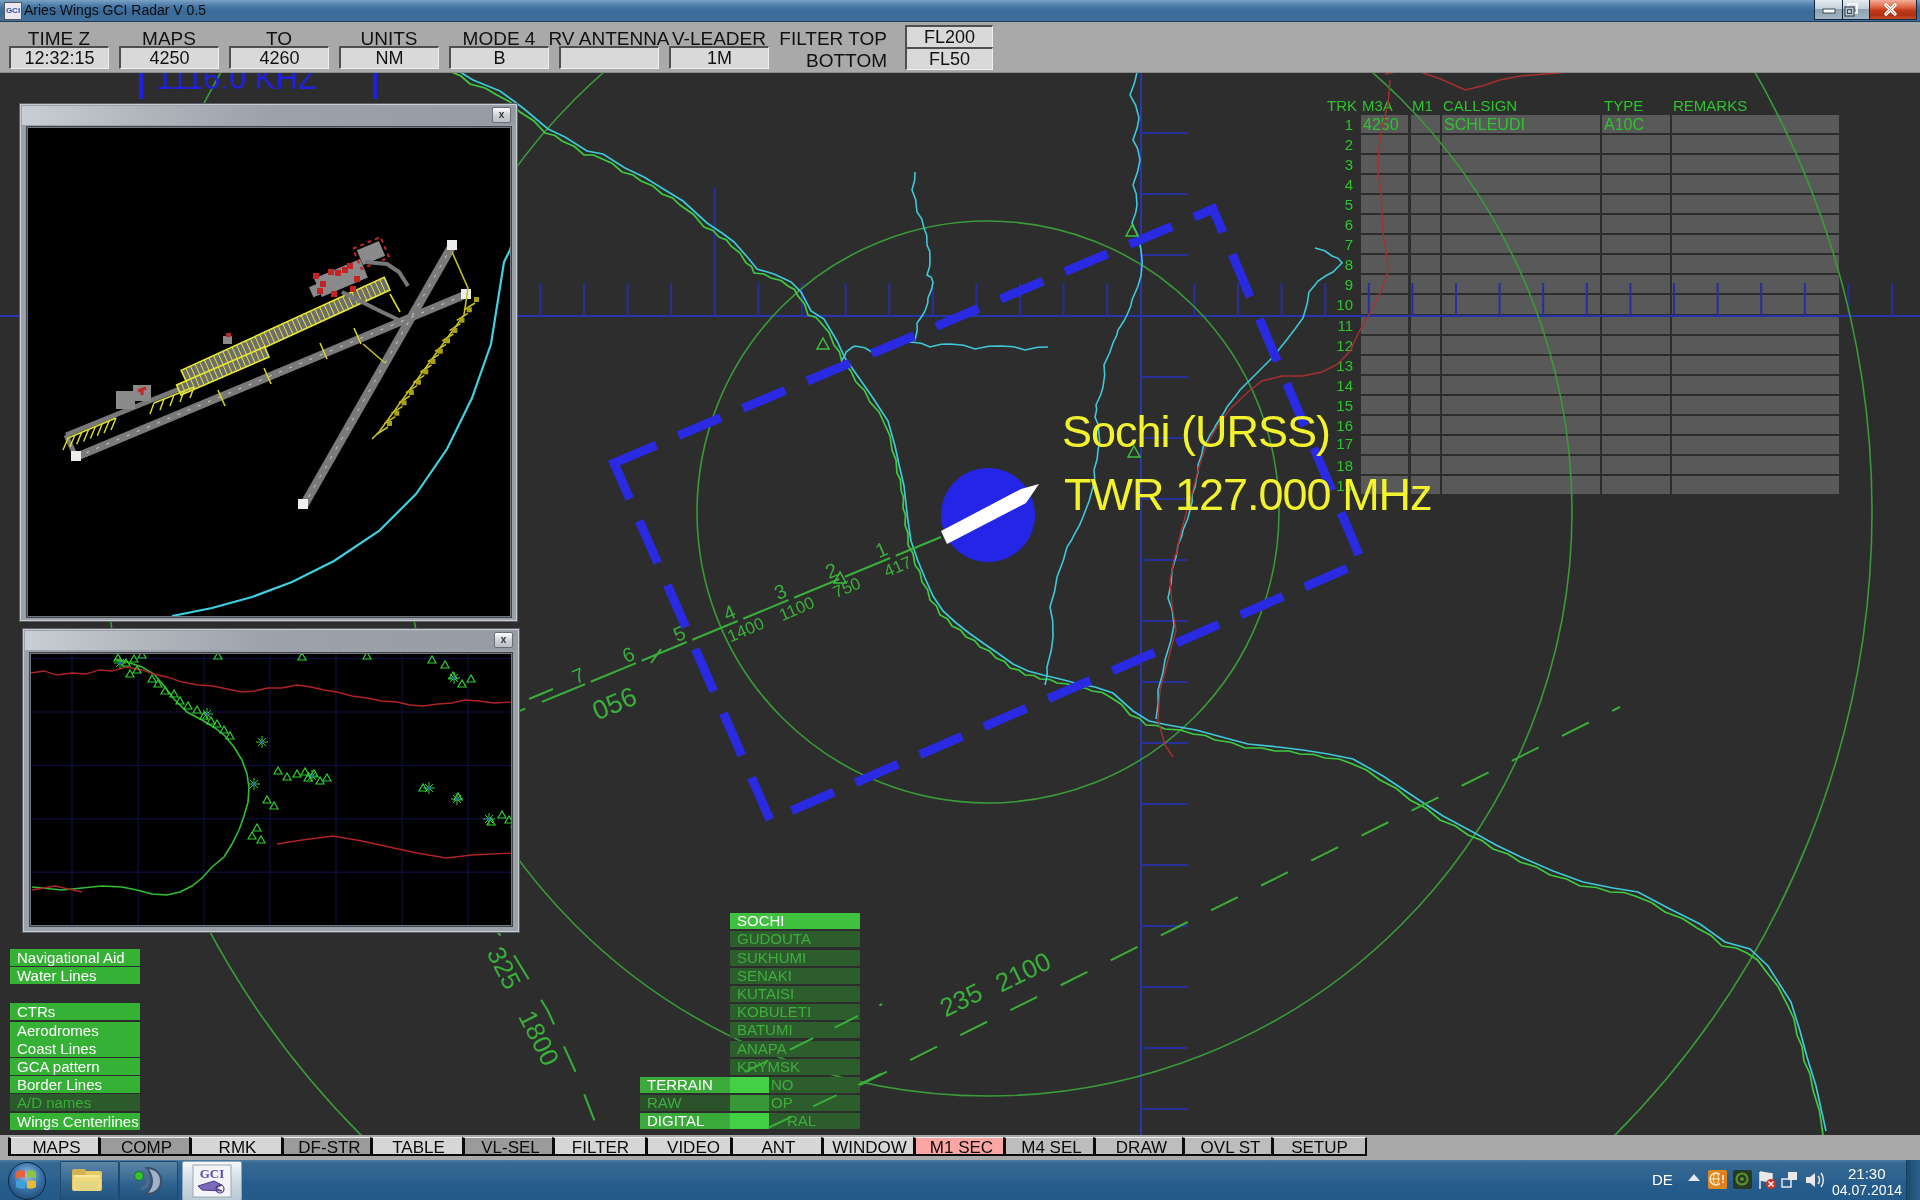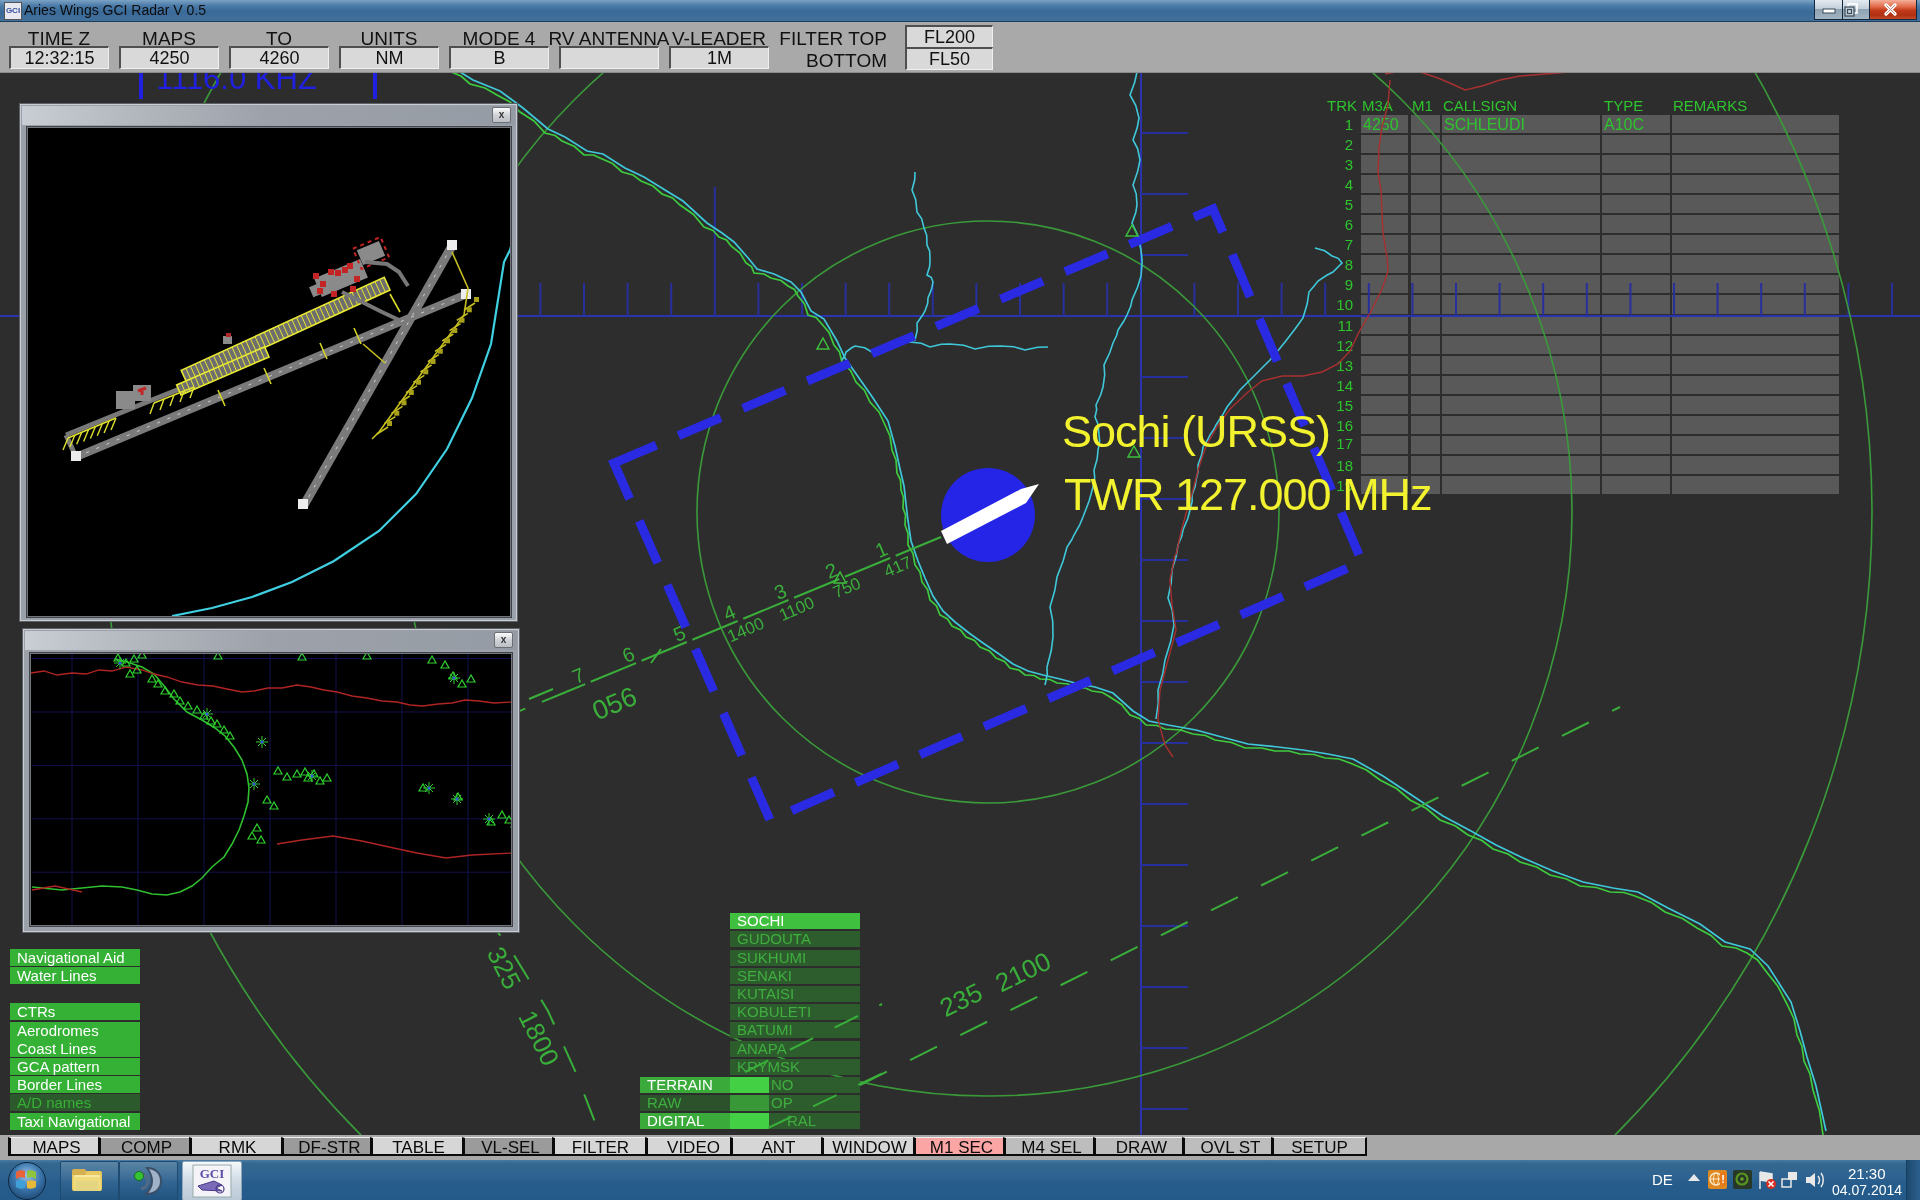--- a/index.html
+++ b/index.html
@@ -310,21 +310,21 @@
 <div id="layerbtns">
     <div class="gbtn" style="top:948.8px">Navigational Aid</div>
     <div class="gbtn" style="top:967px">Water Lines</div>
     <div class="gbtn" style="top:1025px">RWY centerlines</div>
     <div class="gbtn" style="top:1003.4px">CTRs</div>
     <div class="gbtn" style="top:1021.5999999999999px">Aerodromes</div>
     <div class="gbtn" style="top:1039.8px">Coast Lines</div>
     <div class="gbtn" style="top:1058px">GCA pattern</div>
     <div class="gbtn" style="top:1076.2px">Border Lines</div>
     <div class="gbtn off" style="top:1094.3999999999999px">A/D names</div>
-    <div class="gbtn" style="top:1112.6px">Taxi Navigational</div>
+    <div class="gbtn" style="top:1112.6px">Wings Centerlines</div>
   </div>
 
 <div id="citylist">
     <div class="crow on" style="top:913.2px">SOCHI</div>
     <div class="crow" style="top:931.4000000000001px">GUDOUTA</div>
     <div class="crow" style="top:949.6px">SUKHUMI</div>
     <div class="crow" style="top:967.8000000000001px">SENAKI</div>
     <div class="crow" style="top:986px">KUTAISI</div>
     <div class="crow" style="top:1004.2px">KOBULETI</div>
     <div class="crow" style="top:1022.4000000000001px">BATUMI</div>

